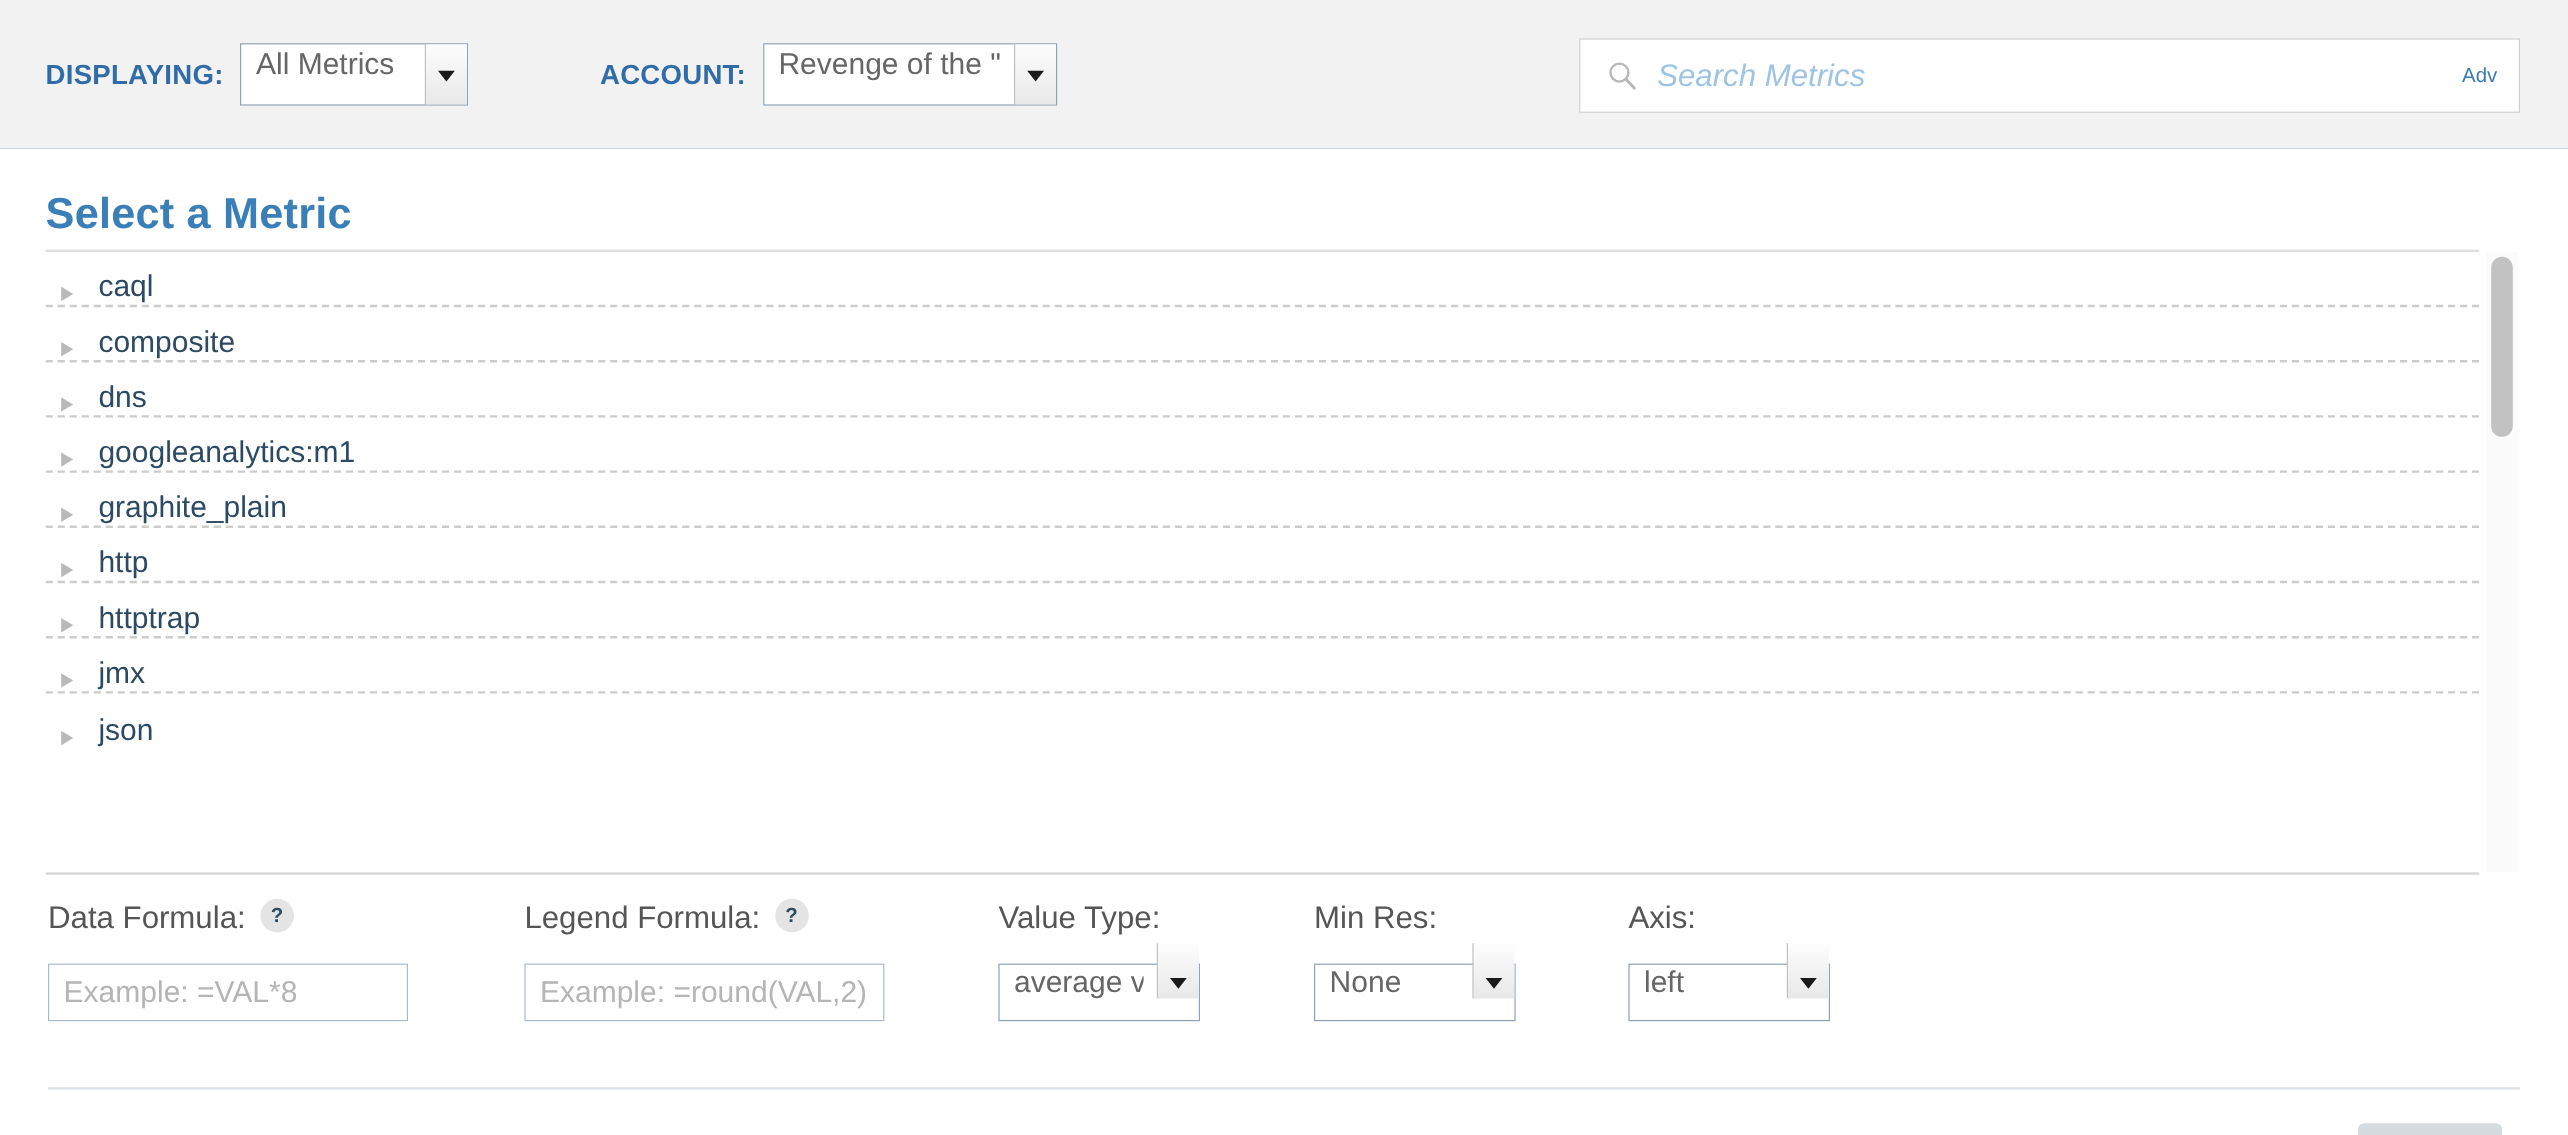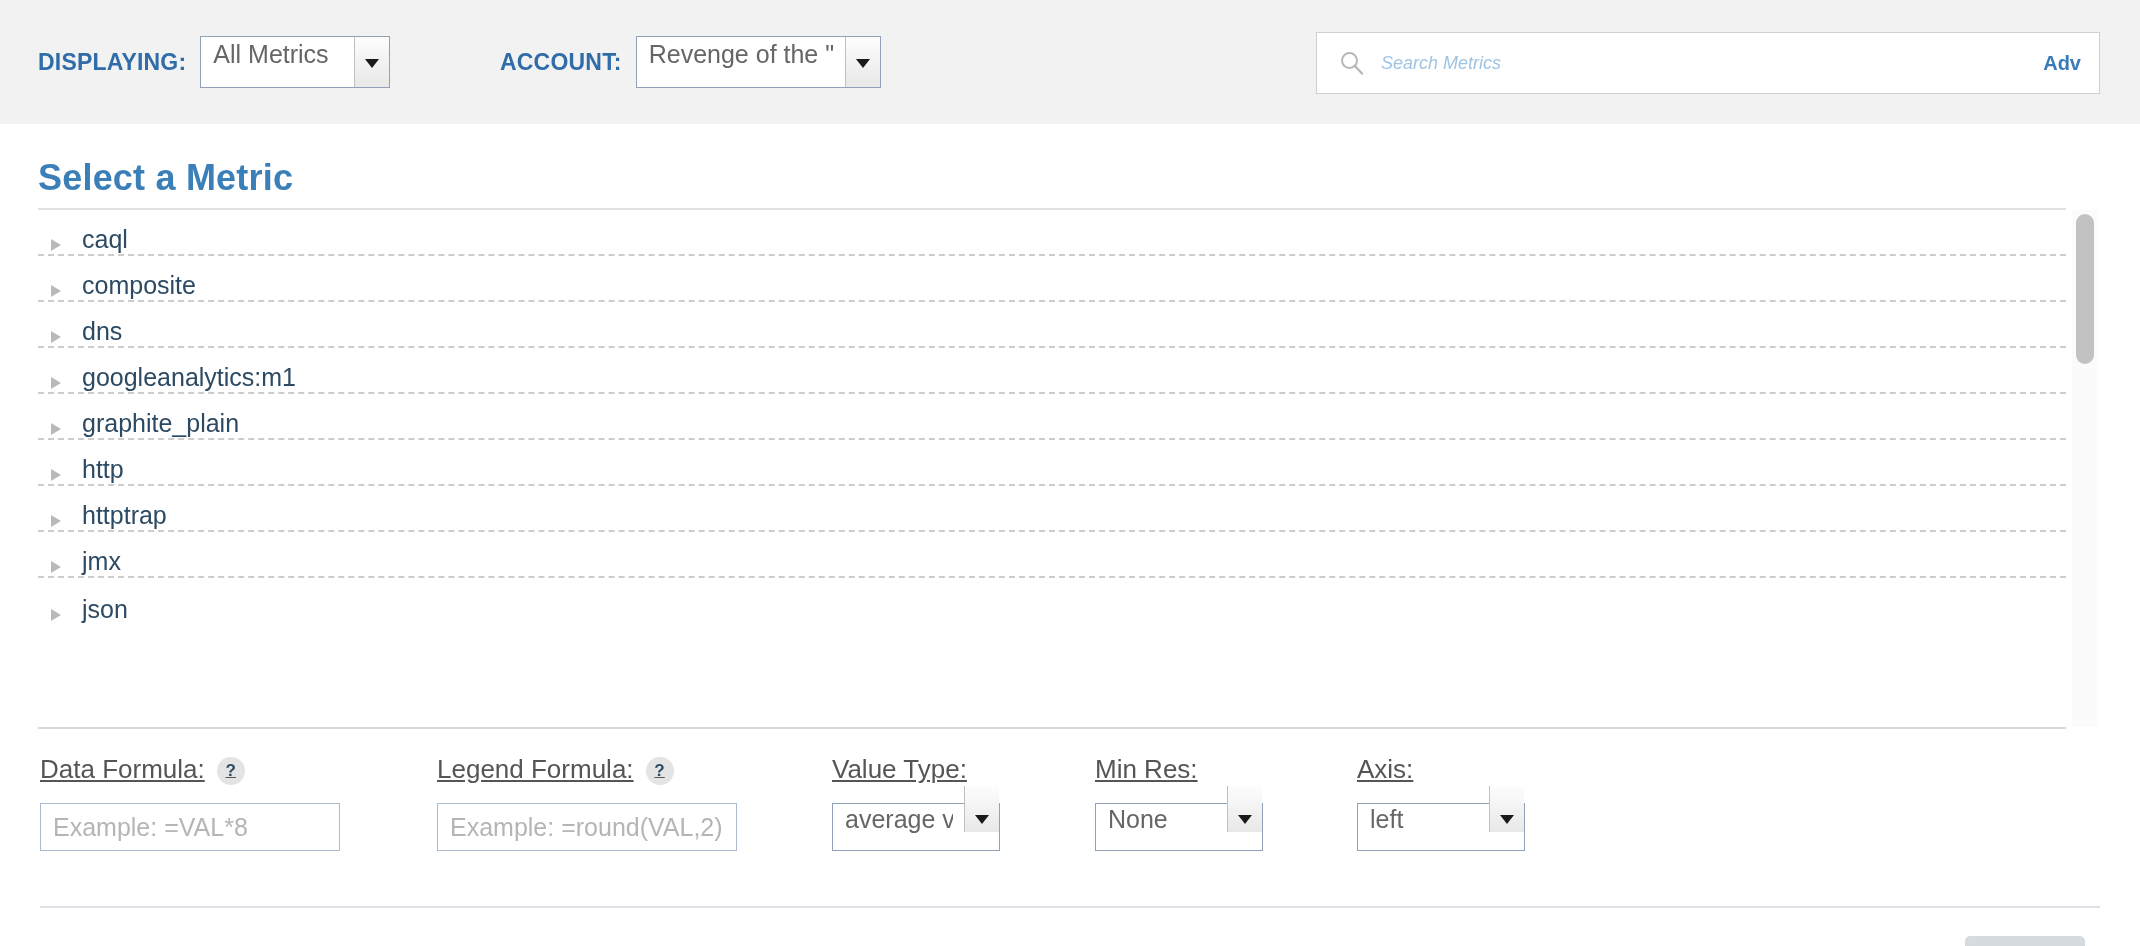--- a/index.html
+++ b/index.html
@@ -103,34 +103,33 @@
     width: 26px; height: 26px;
     flex: 0 0 26px;
     margin-right: 14px;
   }
   .search-input {
     flex: 1 1 auto;
     border: none;
     outline: none;
     background: transparent;
     font-family: "Liberation Sans", sans-serif;
-    font-size: 18px;
+    font-size: 26px;
     font-style: italic;
     color: #3b3b3b;
     height: 100%;
   }
   .search-input::placeholder { color: #9fc4e3; font-style: italic; opacity: 1; }
   .adv-link {
-    font-size: 20px;
+    font-size: 17px;
     color: #3a7ab8;
     text-decoration: none;
     cursor: pointer;
     white-space: nowrap;
     padding-left: 12px;
-    font-weight: bold;
   }
 
   
   .body-area {
     position: absolute;
     left: 0; top: 124px;
     width: 2140px;
     height: 822px;
     background: #ffffff;
   }
@@ -204,24 +203,23 @@
     height: 135px;
   }
   .field {
     position: absolute;
     top: 0;
   }
   .field-label {
     font-size: 26px;
     color: #555555;
     display: flex;
-    align-items: flex-end;
+    align-items: flex-start;
     height: 36px;
     white-space: nowrap;
-    text-decoration: underline;
   }
   .help-badge {
     display: inline-flex;
     align-items: center;
     justify-content: center;
     width: 28px; height: 28px;
     border-radius: 50%;
     background: #e4e4e4;
     color: #2c4a63;
     font-size: 17px;

